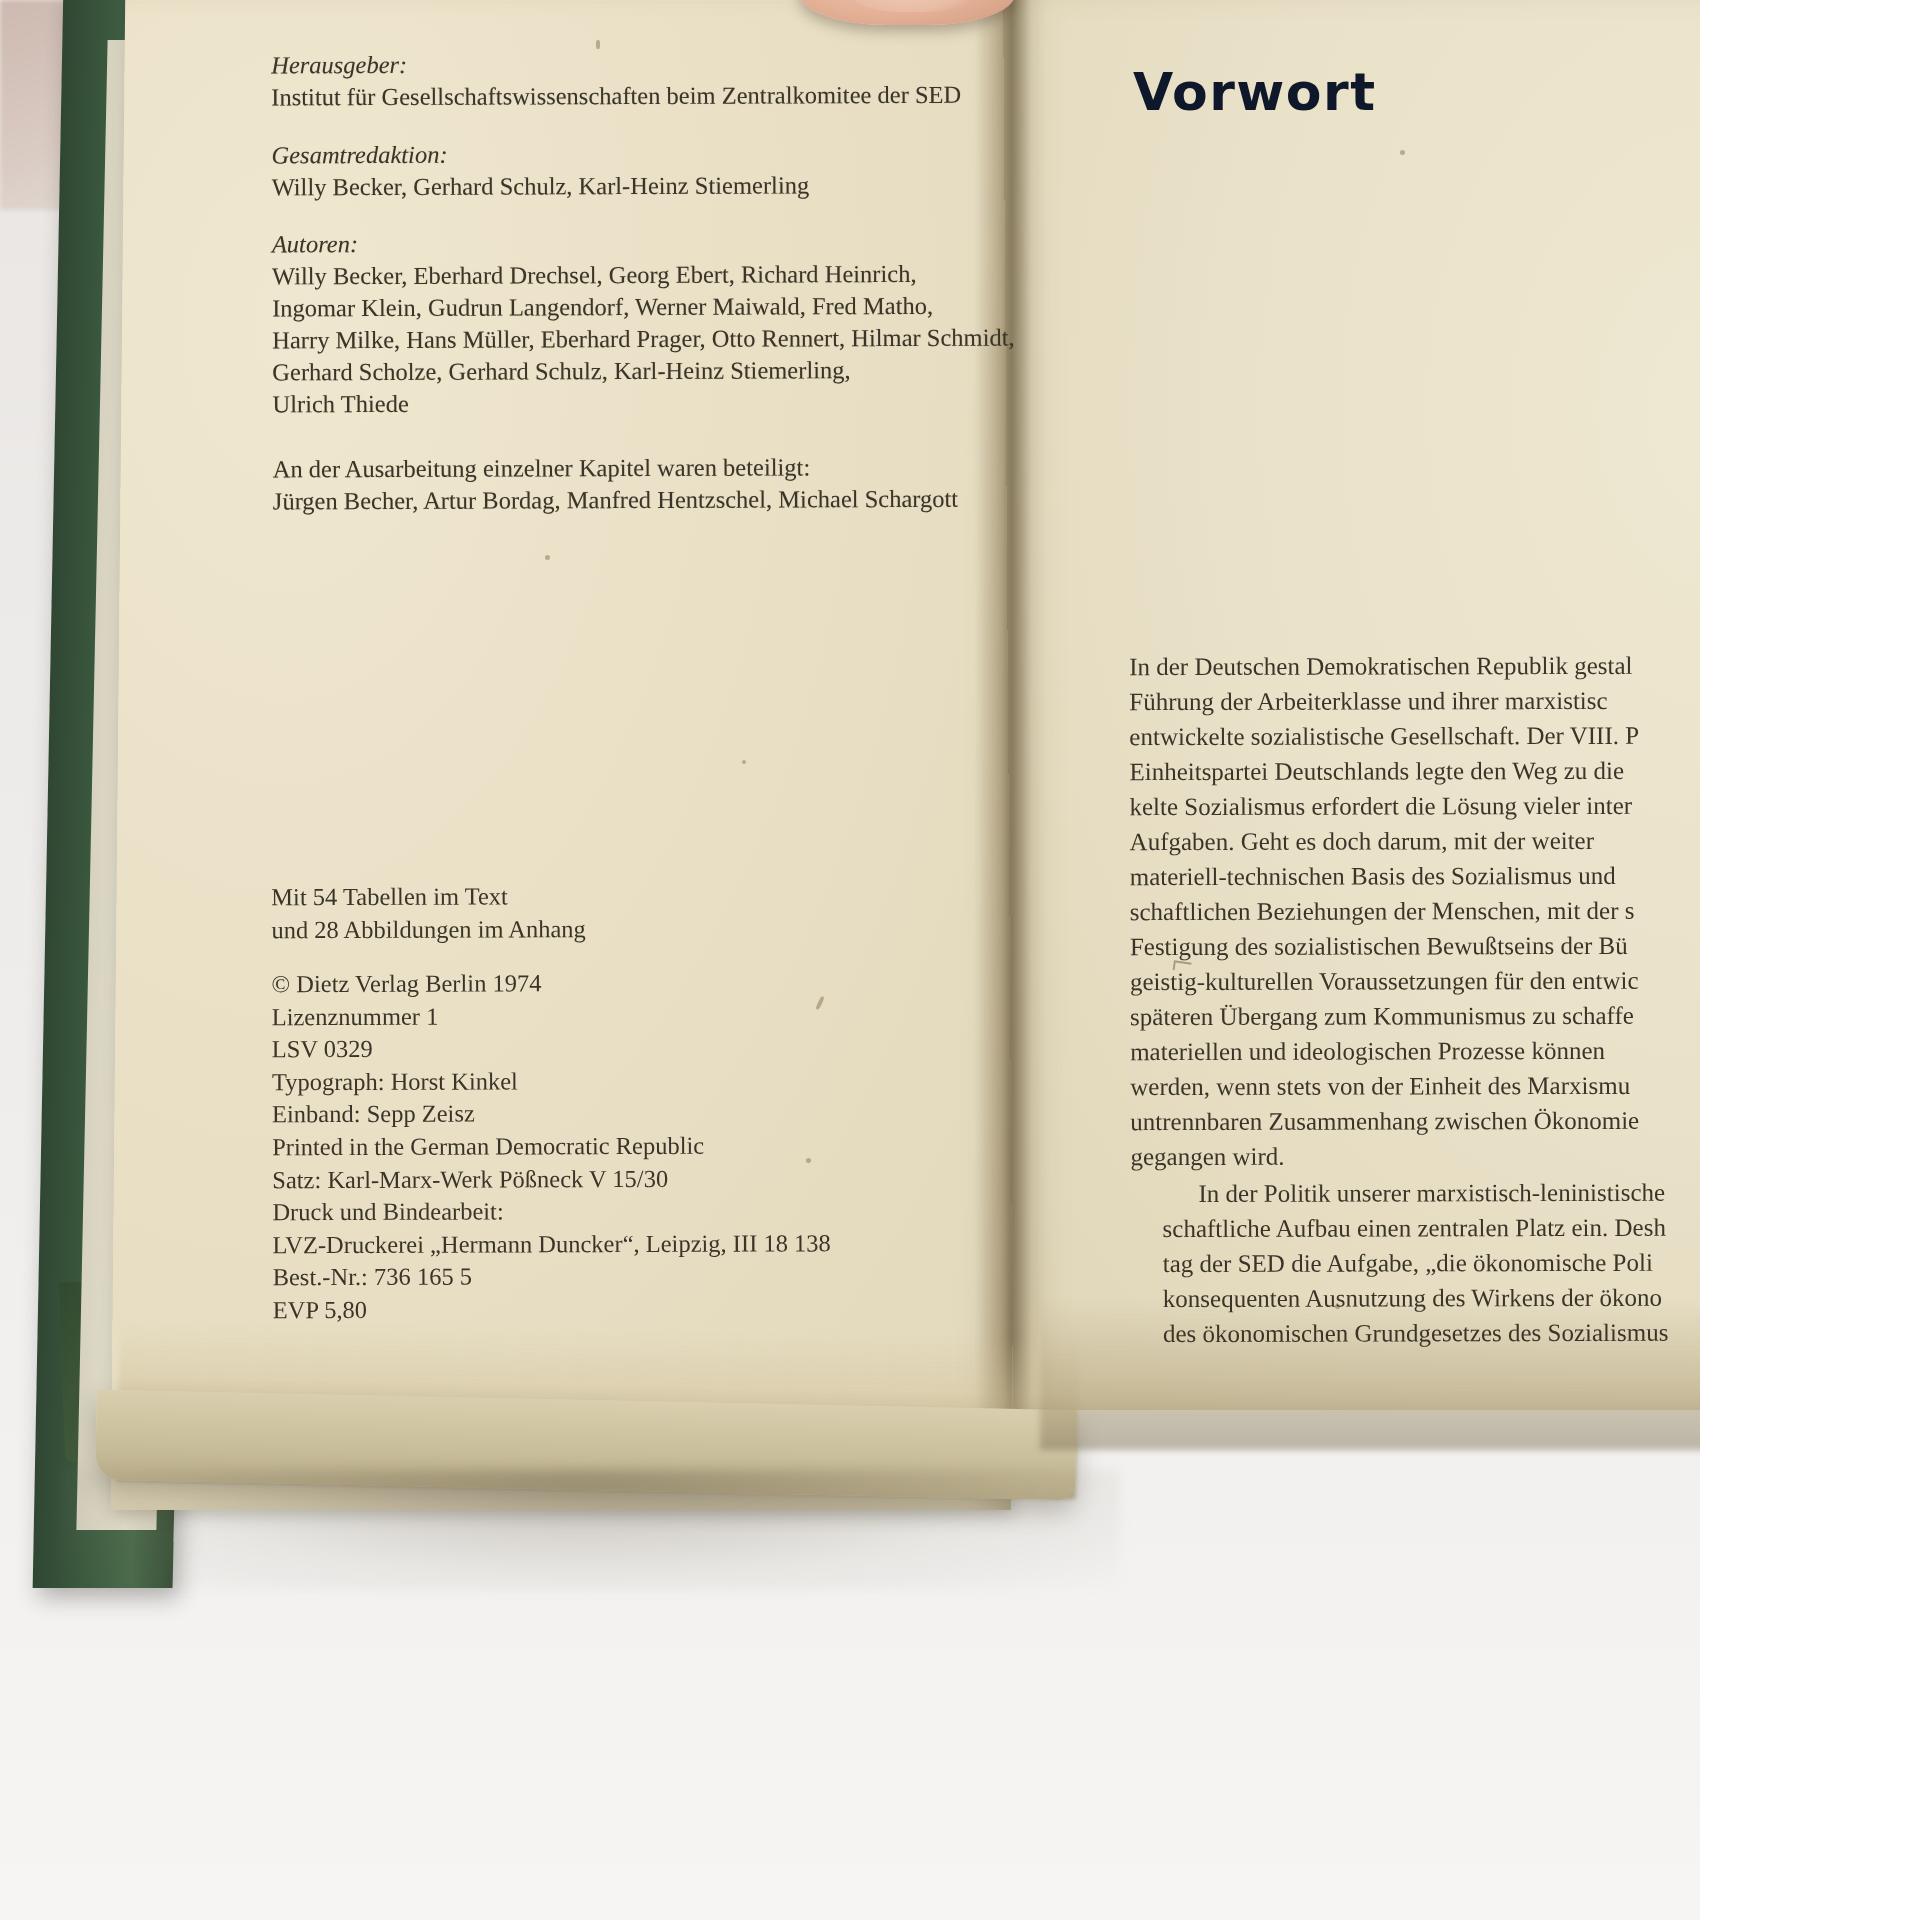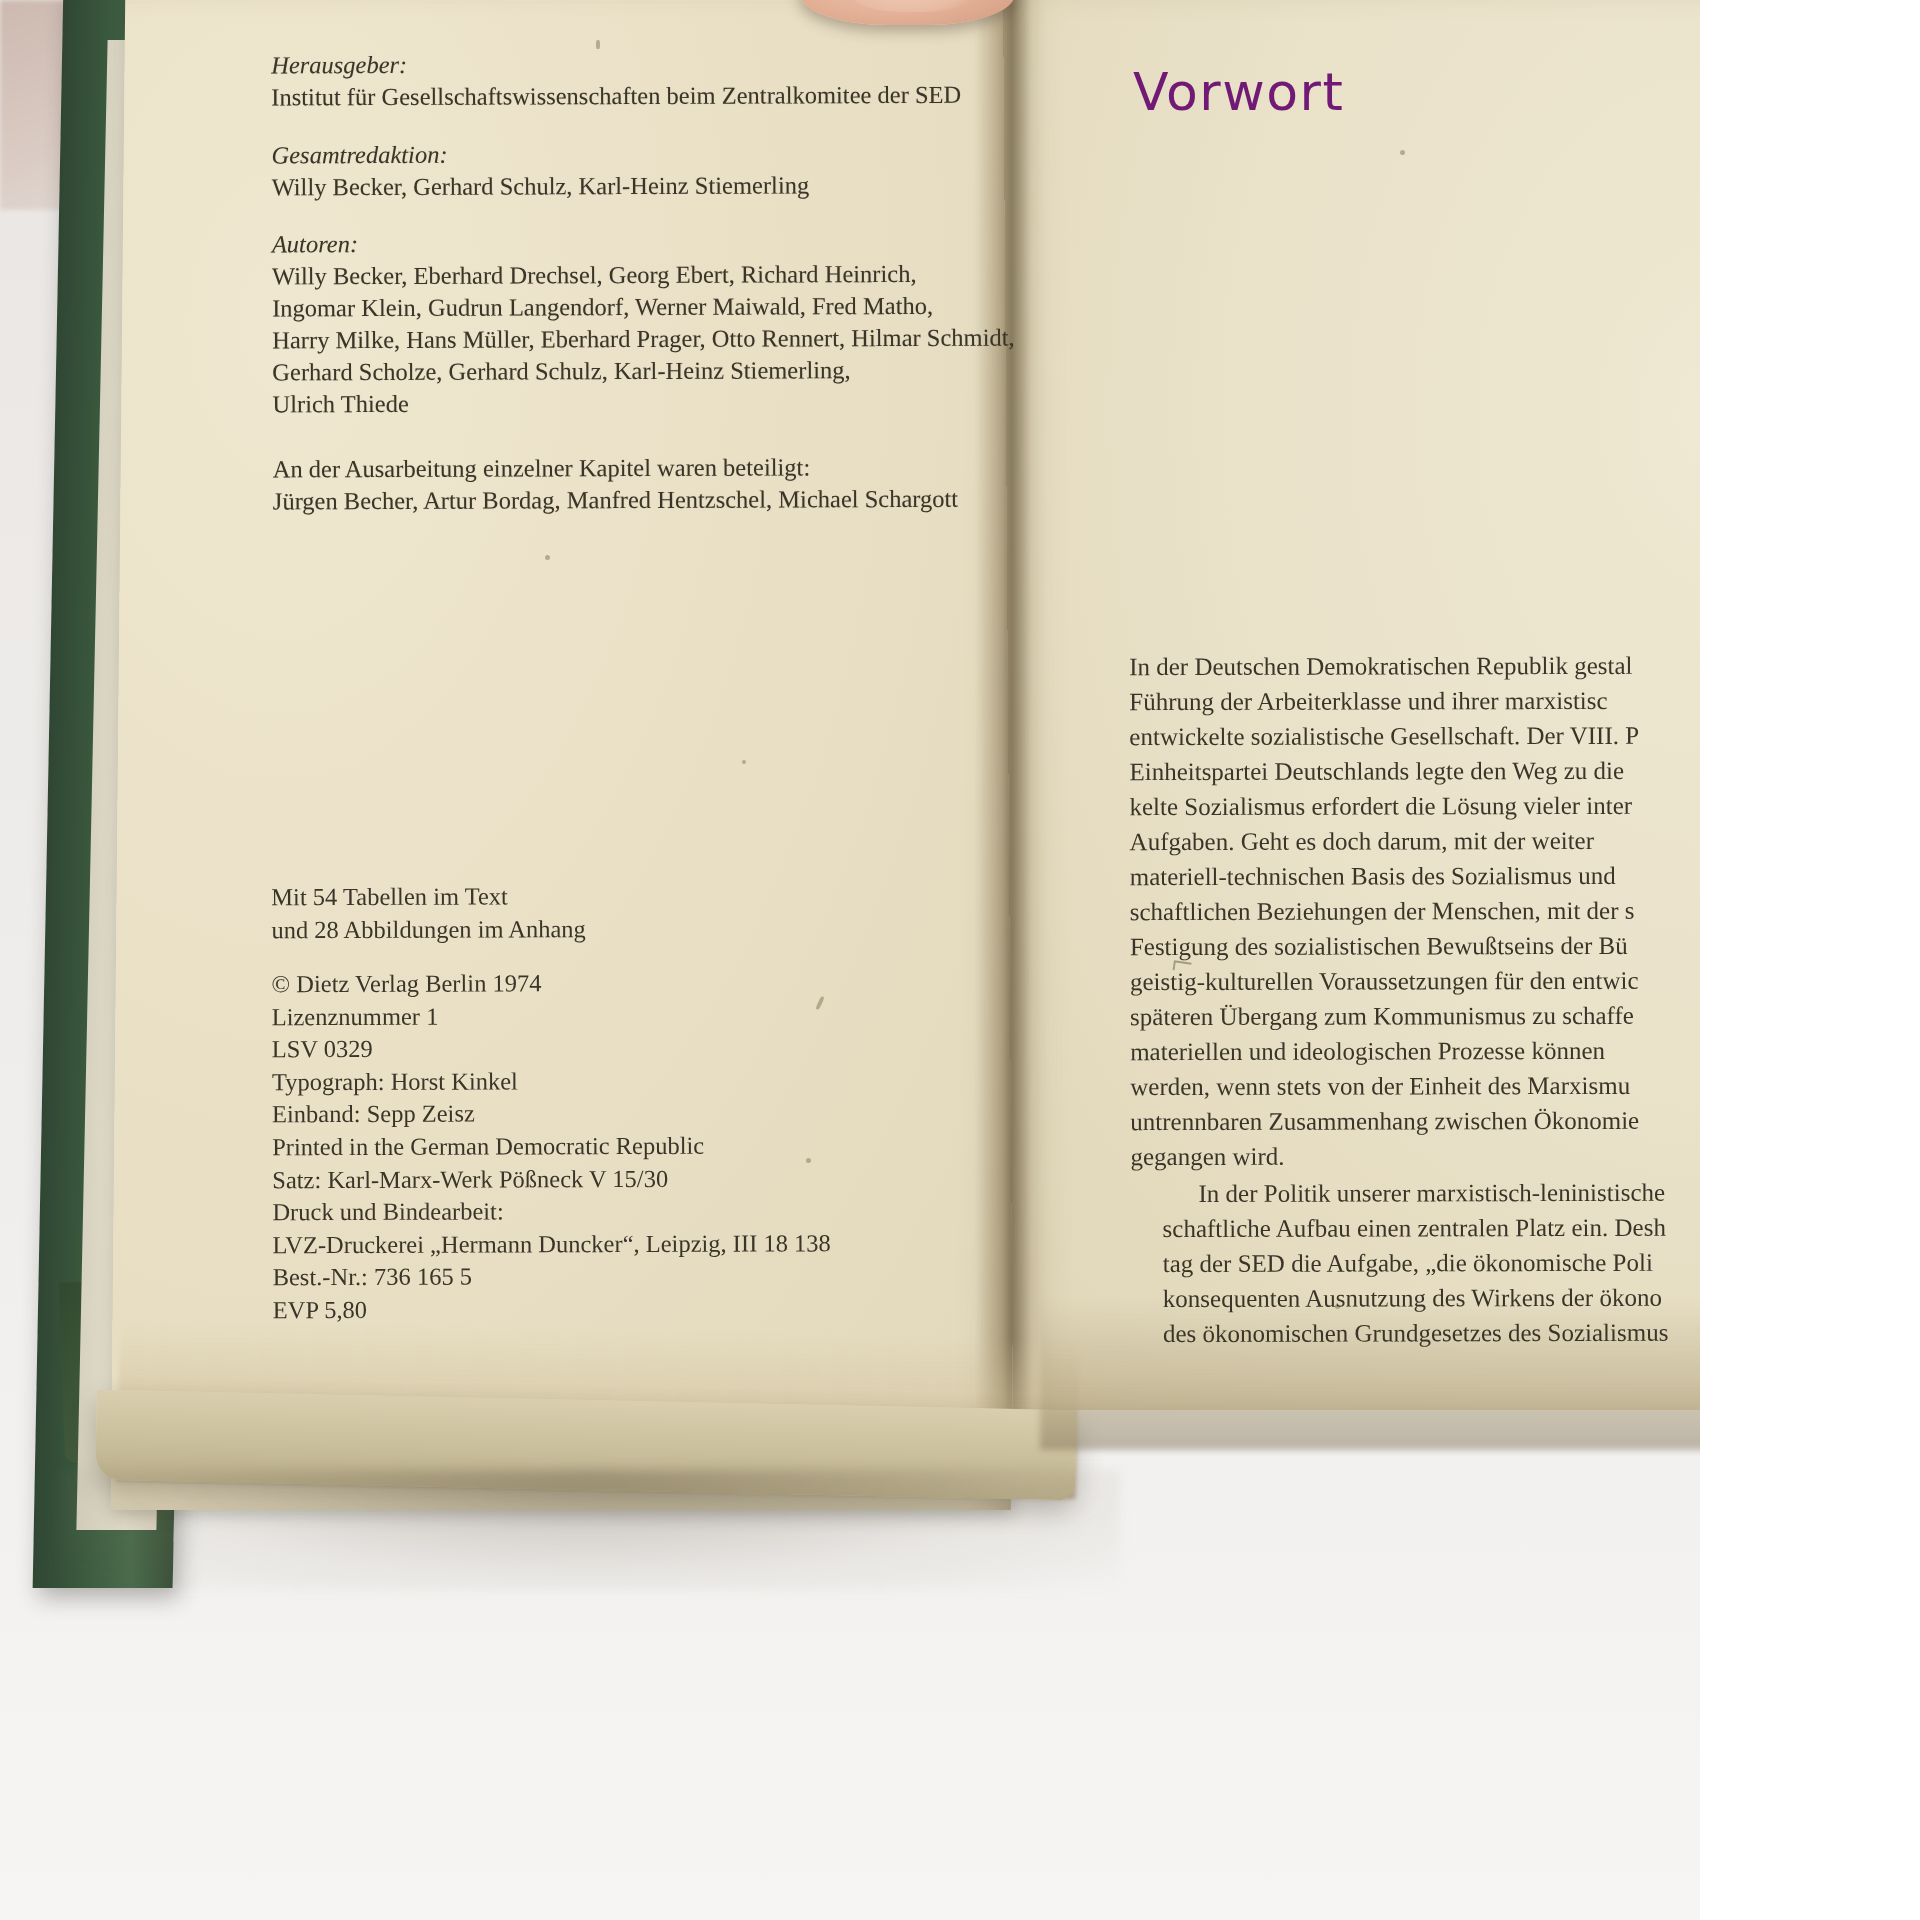--- a/index.html
+++ b/index.html
@@ -180,24 +180,24 @@
     transform: rotate(-0.2deg);
   }
   .colophon .grp { margin-top: 22px; }
   .colophon .grp:first-child { margin-top: 0; }
   .colophon .ln { white-space: nowrap; }
 
   .vorwort-title {
     position: absolute;
     left: 1133px; top: 62px;
     font-family: "DejaVu Sans", sans-serif;
-    font-weight: normal;
+    font-weight: bold;
     font-size: 52px;
     letter-spacing: 1.5px;
-    color: #701a75;
+    color: #0f172a;
   }
   .vorwort-body {
     position: absolute;
     left: 1130px; top: 648px;
     width: 880px;
     color: #3a3528;
     font-size: 25px;
     line-height: 1.40;
     transform: rotate(-0.15deg);
   }

